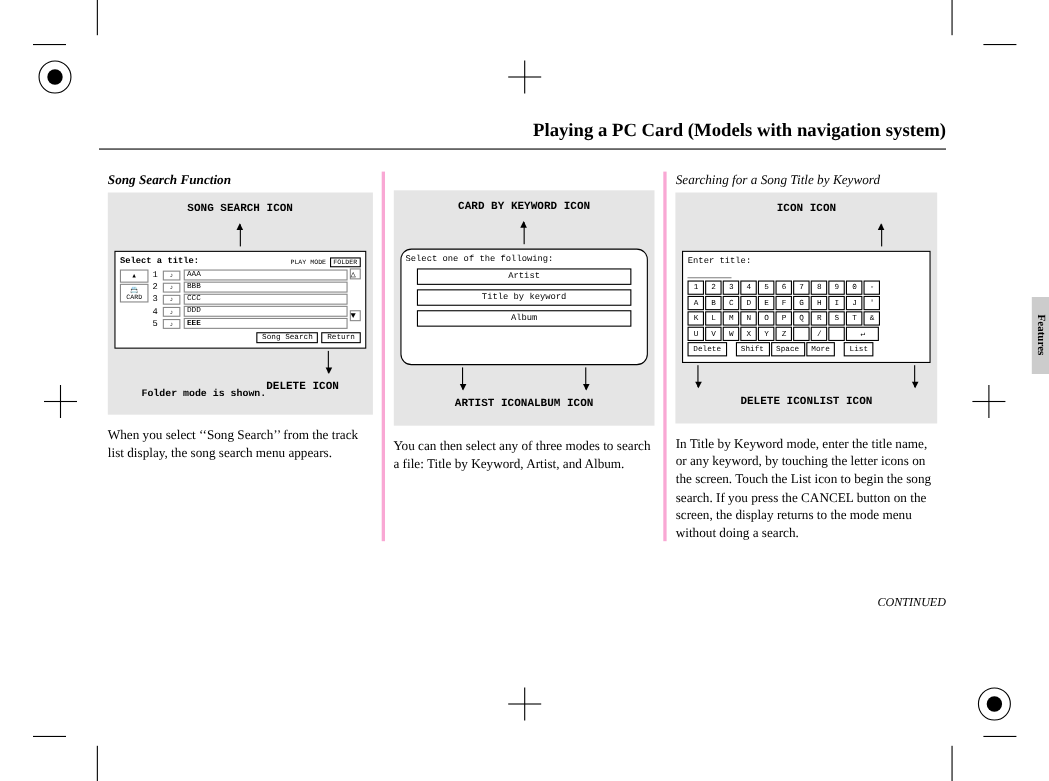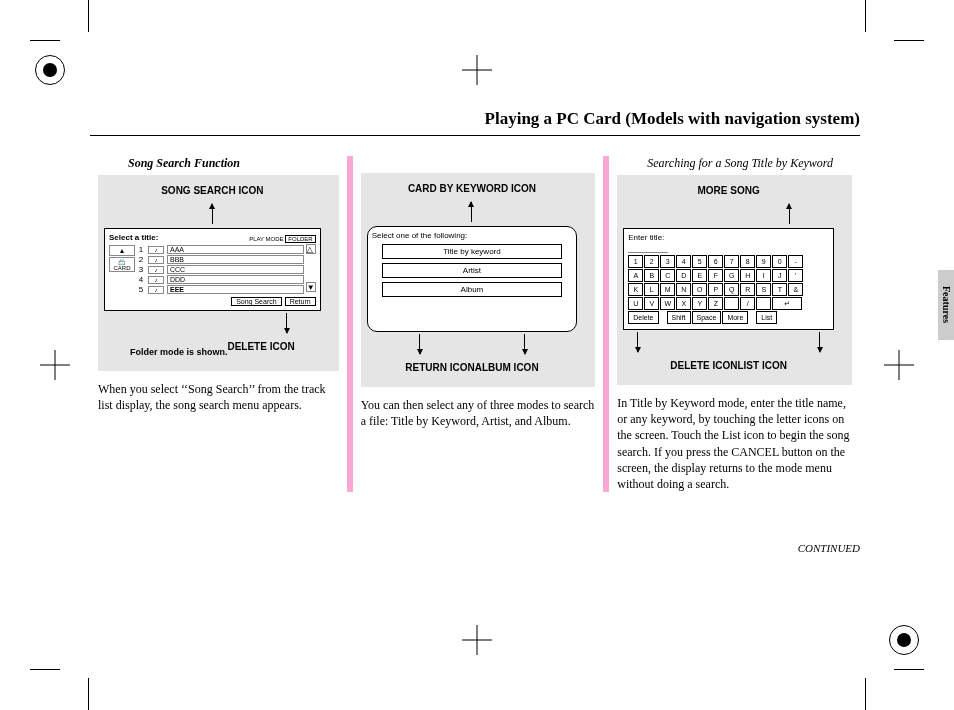--- a/index.html
+++ b/index.html
@@ -48,35 +48,34 @@
   }
   .columns {
     display: flex;
     gap: 0;
   }
   .col {
     width: 33.33%;
     padding: 0 8px;
     box-sizing: border-box;
   }
-  .col + .col { border-left: 6px solid #f9a8d4; }
+  .col + .col { border-left: 3px solid #f9a8d4; }
   .section-heading {
     font-weight: bold;
     font-style: italic;
     font-size: 12px;
     margin-bottom: 4px;
-    margin-left: 30px;
   }
   .section-heading.plain { font-weight: normal; font-style: italic; }
   .figure {
     background: #e5e5e5;
     border: none;
-    padding: 10px 18px 14px 6px;
+    padding: 10px 6px 14px 6px;
     position: relative;
-    font-family: Liberation Sans, sans-serif;
+    font-family: Liberation Mono, monospace;
     font-size: 9px;
   }
   .figure-label-top {
     text-align: center;
     font-weight: bold;
     font-size: 10px;
     margin-bottom: 8px;
   }
   .figure-label-bottom {
     display:flex;
@@ -209,40 +208,40 @@
 
     <div class="col">
       <div style="height:17px;"></div>
       <div class="figure">
         <div class="figure-label-top">CARD BY KEYWORD ICON</div>
         <div style="display:flex;justify-content:center;margin-bottom:4px;">
             <div class="arrow"></div>
           </div>
         <div class="screen mode-list" style="min-height:96px;border-radius:10px;">
           <div class="hdr">Select one of the following:</div>
+          <div class="mode-item">Artist</div>
           <div class="mode-item">Title by keyword</div>
-          <div class="mode-item">Artist</div>
           <div class="mode-item">Album</div>
         </div>
         <div class="arrow-row" style="margin-top:2px;">
           <div class="arrow" style="transform:rotate(180deg);"></div>
           <div class="arrow" style="transform:rotate(180deg);"></div>
         </div>
         <div class="figure-label-bottom">
-          <span>RETURN ICON</span>
+          <span>ARTIST ICON</span>
           <span>ALBUM ICON</span>
         </div>
       </div>
       <div class="body-text">You can then select any of three modes to search a file: Title by Keyword, Artist, and Album.</div>
     </div>
 
     <div class="col">
       <div class="section-heading plain">Searching for a Song Title by Keyword</div>
       <div class="figure">
-        <div class="figure-label-top">MORE SONG</div>
+        <div class="figure-label-top">ICON ICON</div>
         <div style="display:flex;justify-content:flex-end;padding-right:44px;margin-bottom:4px;">
             <div class="arrow" style="margin:0;"></div>
           </div>
         <div class="screen">
           <div class="hdr">Enter title:</div>
           <div style="border-bottom:1px solid #888;width:40px;height:8px;margin-bottom:2px;"></div>
           <div class="kbd-row">
             <span class="kbd-key">1</span>
               <span class="kbd-key">2</span>
               <span class="kbd-key">3</span>

